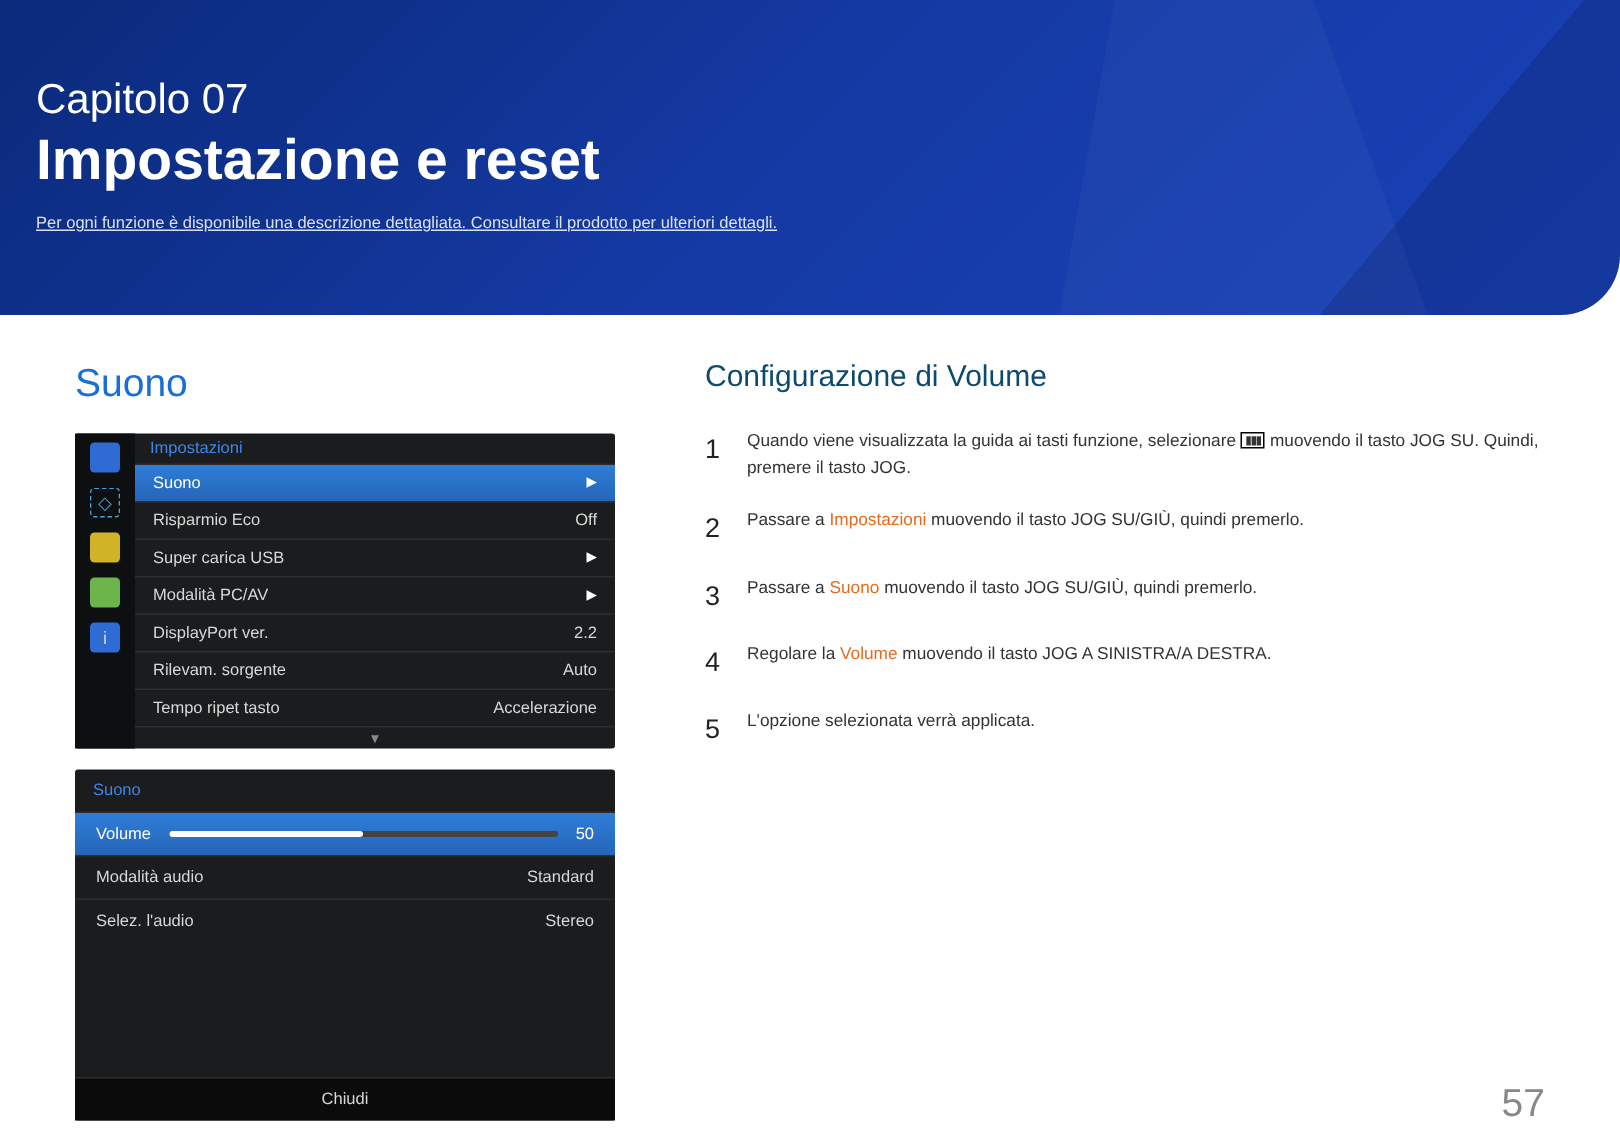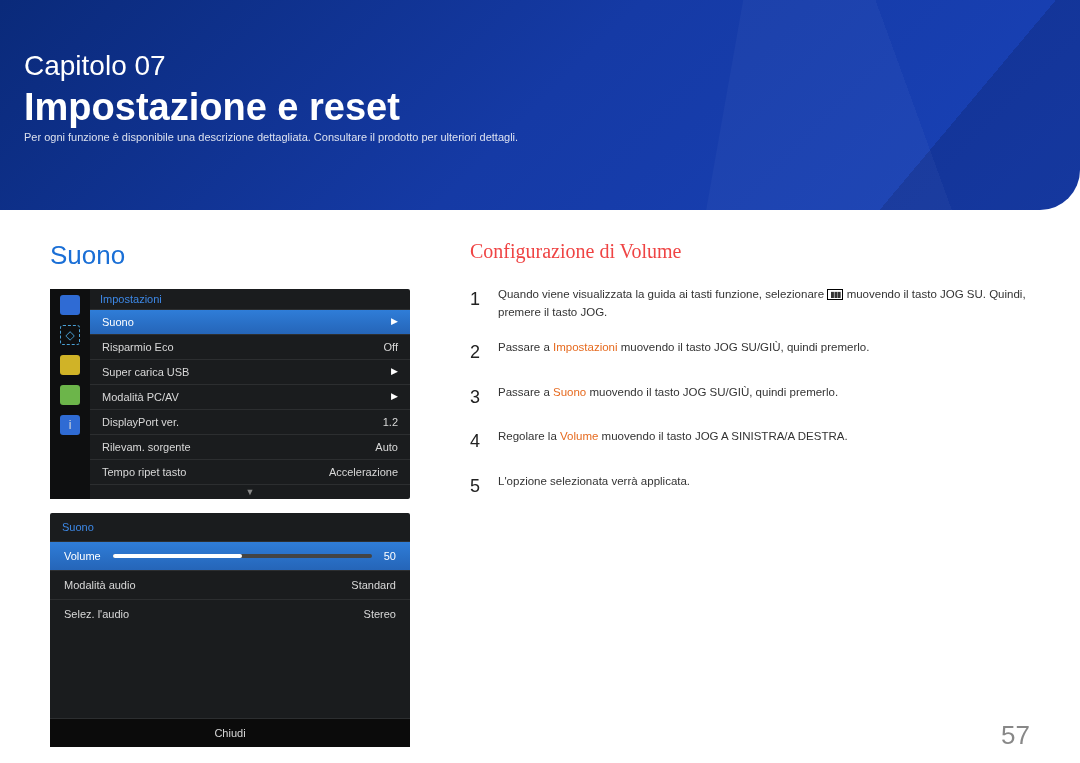--- a/index.html
+++ b/index.html
@@ -27,32 +27,32 @@
   right: -60px; top: -60px;
   width: 420px; height: 420px;
   background:
     linear-gradient(60deg, rgba(255,255,255,0.05) 0 50%, transparent 50%),
     linear-gradient(120deg, transparent 0 50%, rgba(0,0,20,0.25) 50%);
   transform: rotate(10deg);
   opacity: .6;
 }
 .chapter-label { font-size: 28px; font-weight: 400; }
 .chapter-title { font-size: 38px; font-weight: 700; margin-top: 4px; }
-.chapter-sub { font-size: 11px; margin-top: 2px; opacity: .85; font-weight: 300; }
+.chapter-sub { font-size: 11px; margin-top: 14px; opacity: .85; font-weight: 300; text-decoration: underline; }
 
 .content {
   display: flex;
   padding: 30px 50px 0 50px;
   gap: 60px;
 }
 .left-col { width: 360px; flex: none; }
 .right-col { flex: 1; }
 
 .section-blue { color: #1a6fd6; font-size: 26px; font-weight: 500; margin-bottom: 18px; }
-.section-black { color: #ef4444; font-size: 20px; font-weight: 500; margin-bottom: 22px; font-family: Liberation Serif, serif; }
+.section-black { color: #0c4a6e; font-size: 20px; font-weight: 500; margin-bottom: 22px; }
 
 .osd-panel {
   background: #1a1c1e;
   color: #d8d8d8;
   border-radius: 2px;
   font-size: 11px;
   display: flex;
   width: 360px;
   margin-bottom: 14px;
 }
@@ -153,21 +153,21 @@
         <div class="osd-row">
           <span>Super carica USB</span>
           <span class="tri">▶</span>
         </div>
         <div class="osd-row">
           <span>Modalità PC/AV</span>
           <span class="tri">▶</span>
         </div>
         <div class="osd-row">
           <span>DisplayPort ver.</span>
-          <span>1.2</span>
+          <span>2.2</span>
         </div>
         <div class="osd-row">
           <span>Rilevam. sorgente</span>
           <span>Auto</span>
         </div>
         <div class="osd-row">
           <span>Tempo ripet tasto</span>
           <span>Accelerazione</span>
         </div>
         <div class="osd-caret-row">▼</div>

